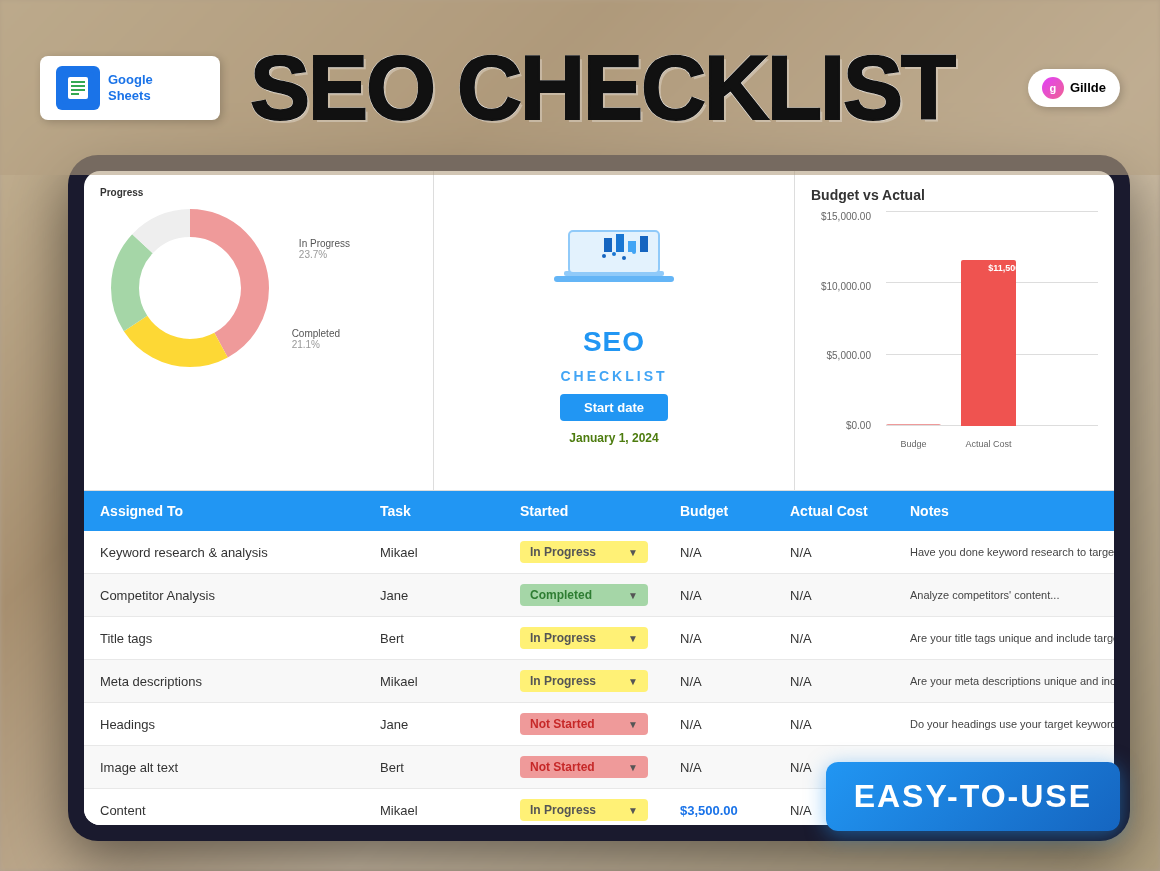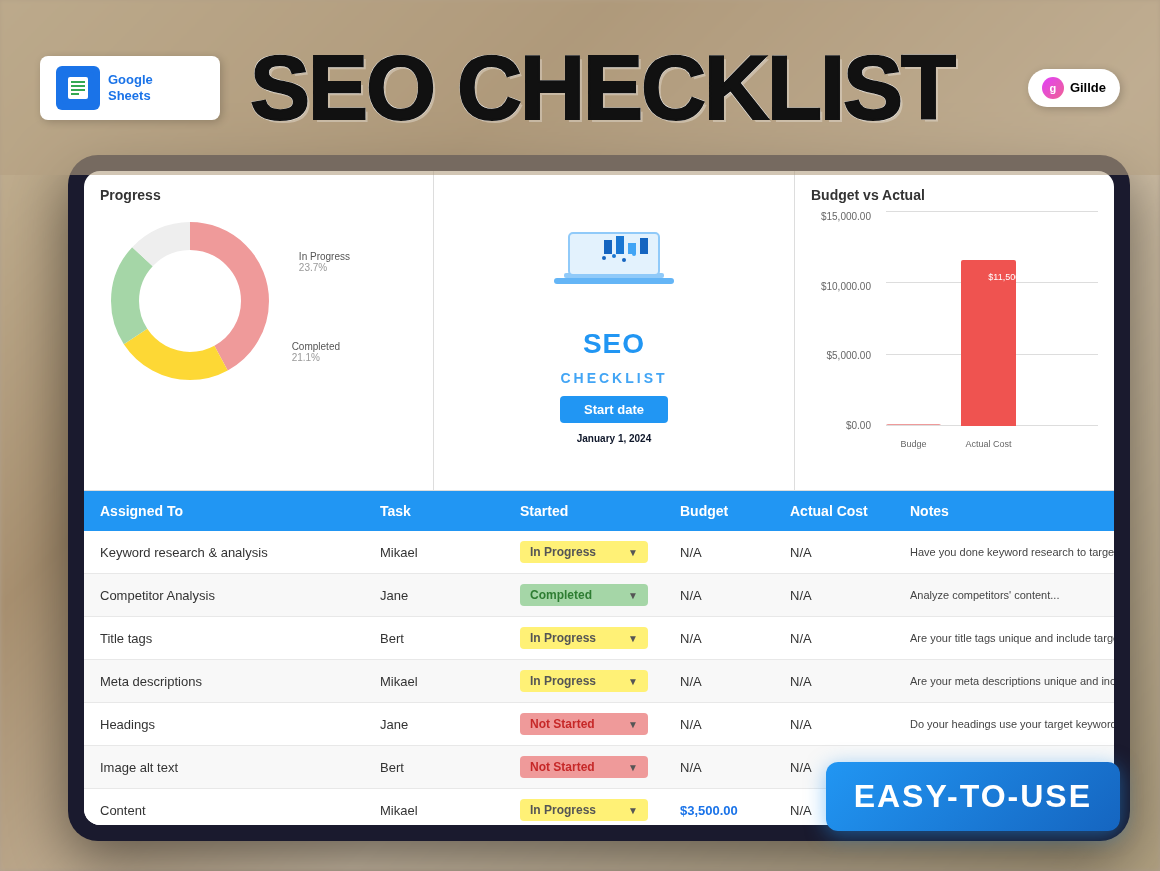--- a/index.html
+++ b/index.html
@@ -129,24 +129,24 @@
     }
 
     
     .progress-panel {
       padding: 16px;
       border-right: 1px solid #ddd;
       overflow: hidden;
     }
 
     .progress-panel h3 {
-      font-size: 14px;
+      font-size: 10px;
       font-weight: bold;
       color: #333;
-      margin-bottom: 8px;
+      margin-bottom: 0;
     }
 
     
     .center-panel {
       display: flex;
       flex-direction: column;
       align-items: center;
       justify-content: center;
       padding: 20px;
       gap: 10px;
@@ -178,23 +178,23 @@
       color: white;
       border: none;
       padding: 6px 24px;
       border-radius: 4px;
       font-size: 13px;
       font-weight: bold;
       cursor: pointer;
     }
 
     .date-text {
-      font-size: 10px;
-      font-weight: bold;
-      color: #0f172a;
+      font-size: 12px;
+      font-weight: bold;
+      color: #4d7c0f;
     }
 
     
     .budget-panel {
       padding: 16px;
       border-left: 1px solid #ddd;
       overflow: hidden;
     }
 
     .budget-panel h3 {
@@ -445,21 +445,21 @@
             <div style="border-top:1px solid #ddd; width:100%;"></div>
             <div style="border-top:1px solid #ddd; width:100%;"></div>
           </div>
 
           <div style="display:flex; flex-direction:column; align-items:center; justify-content:flex-end; height:100%; gap:4px;">
             <div style="width:55px; height:0%; background:#ef9a9a; border-radius:2px 2px 0 0; min-height:2px;"></div>
           </div>
 
           <div style="display:flex; flex-direction:column; align-items:center; justify-content:flex-end; height:100%; gap:4px; position:relative;">
             <div style="width:55px; height:77%; background:#ef5350; border-radius:2px 2px 0 0; position:relative;">
-              <span style="position:absolute; top:12px; left:50%; transform:translateX(-50%); font-size:9px; color:white; font-weight:normal; white-space:nowrap;padding-left:44px;">$11,500.00</span>
+              <span style="position:absolute; top:3px; left:50%; transform:translateX(-50%); font-size:9px; color:white; font-weight:bold; white-space:nowrap;padding-left:44px;">$11,500.00</span>
             </div>
           </div>
 
           <div style="position:absolute; bottom:2px; left:75px; display:flex; gap:20px;">
             <span style="width:55px; font-size:9px; color:#666; text-align:center; display:block;">Budge</span>
             <span style="width:55px; font-size:9px; color:#666; text-align:center; display:block;">Actual Cost</span>
           </div>
         </div>
       </div>
     </div>

